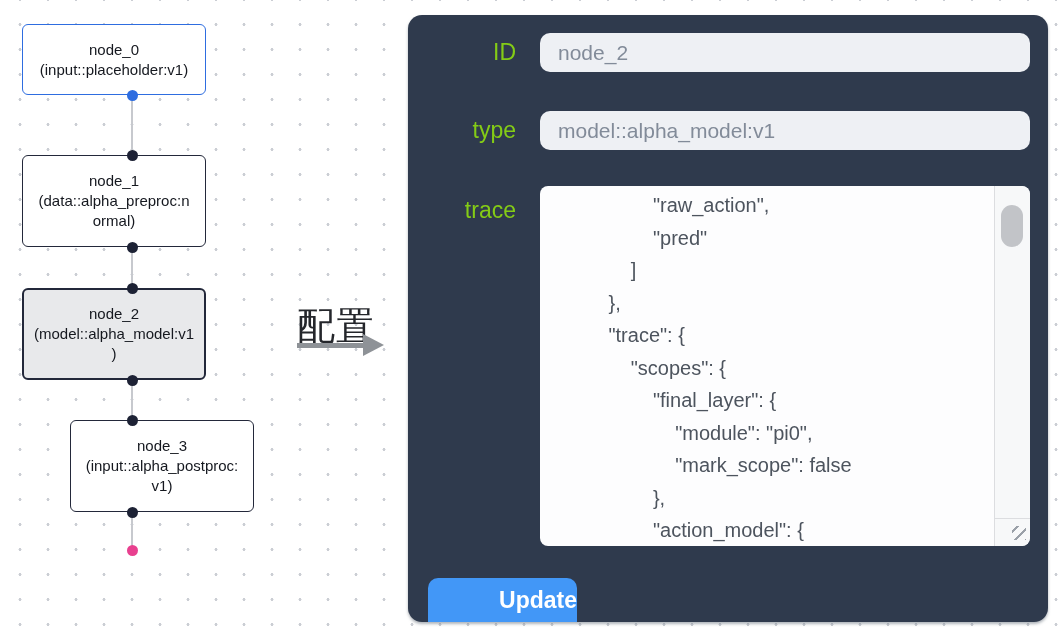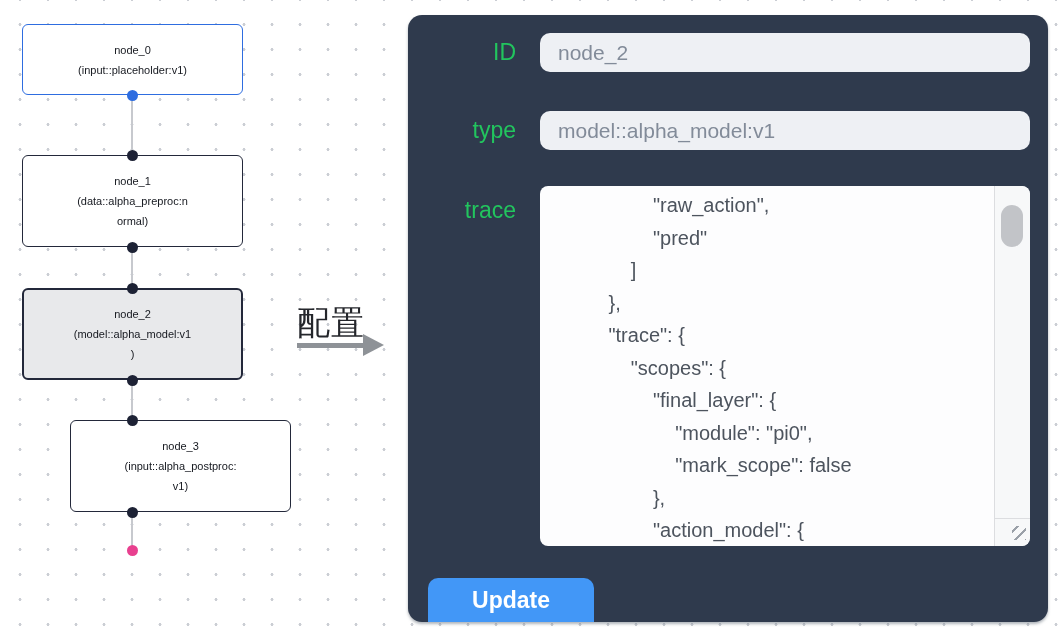--- a/index.html
+++ b/index.html
@@ -10,27 +10,27 @@
     overflow: hidden;
     font-family: "Liberation Sans", sans-serif;
     background-color: #ffffff;
     background-image: radial-gradient(circle, #cbced4 1.4px, transparent 1.6px);
     background-size: 28px 25px;
     background-position: 6px 12px;
   }
 
   
   .node {
-    position: absolute; left: 22px; width: 221px;
+    position: absolute; left: 22px; width: 184px;
     background: #ffffff;
     border: 1px solid #23283a;
     border-radius: 6px;
     display: flex; flex-direction: column; justify-content: center; align-items: center;
     text-align: center;
-    font-size: 11px; line-height: 20px; color: #15181f;
+    font-size: 15px; line-height: 20px; color: #15181f;
     padding: 6px 8px;
   }
   .node .subtitle { white-space: pre-line; }
   .node.v-input  { border-color: #2e6de0; }
   .node.v-output { border-color: #e8408f; }
   .node.v-selected { border-width: 2px; background: #e8e9eb; }
   .n0 { top: 24px;  height: 71px; }
   .n1 { top: 155px; height: 92px; }
   .n2 { top: 288px; height: 92px; }
   .n3 { top: 420px; height: 92px; margin-left: 48px; }
@@ -52,21 +52,21 @@
   .handle.pink { background: #e8408f; }
   .h-n0-b { top: 90px; }
   .h-n1-t { top: 150px; } .h-n1-b { top: 242px; }
   .h-n2-t { top: 283px; } .h-n2-b { top: 375px; }
   .h-n3-t { top: 415px; } .h-n3-b { top: 507px; }
   .h-n4-t { top: 545px; }
 
   
   .transition-label {
     position: absolute; left: 297px; top: 301px;
-    font-size: 33px; color: #24262b; letter-spacing: 1px;
+    font-size: 38px; color: #24262b; letter-spacing: 1px;
   }
   .arrow-line {
     position: absolute; left: 297px; top: 343px; width: 68px; height: 5px;
     background: #8e9297;
   }
   .arrow-head {
     position: absolute; left: 363px; top: 334px;
     width: 0; height: 0;
     border-top: 11.5px solid transparent;
     border-bottom: 11.5px solid transparent;
@@ -75,21 +75,21 @@
 
   
   .panel {
     position: absolute; left: 408px; top: 15px; width: 640px; height: 607px;
     background: #2f3a4d;
     border-radius: 14px;
     box-shadow: 0 2px 3px rgba(110, 118, 130, 0.55);
   }
   .field-label {
     position: absolute; left: 16px; width: 92px;
-    color: #22c55e; font-size: 23px; text-align: right;
+    color: #84cc16; font-size: 23px; text-align: right;
   }
   .lab-id   { top: 24px; }
   .lab-type { top: 102px; text-align: right; }
   .lab-config { top: 182px; }
 
   .field-input {
     position: absolute; left: 132px; width: 490px; height: 39px;
     background: #eef0f4; border: none; outline: none;
     border-radius: 10px;
     padding: 0 18px;
@@ -124,26 +124,27 @@
   .scroll-corner {
     position: absolute; left: 0; right: 0; bottom: 0; height: 28px;
     border-top: 1px solid #dcdde0;
   }
   .resize-glyph {
     position: absolute; right: 4px; bottom: 6px; width: 14px; height: 14px;
     background: repeating-linear-gradient(135deg, transparent 0 3px, #9aa0a8 3px 5px, transparent 5px 8px);
   }
 
   .update-btn {
-    position: absolute; left: 20px; top: 563px; width: 166px; height: 44px;
+    position: absolute; left: 20px; top: 563px; width: 149px; height: 44px;
     background: #4297f7; border: none; outline: none;
     border-radius: 10px 10px 0 0;
     color: #ffffff; font-size: 23px; font-weight: 600;
     font-family: "Liberation Sans", sans-serif;
     cursor: pointer;
+    text-align: right;
   }
 </style>
 </head>
 <body>
 
 <div class="page">
 
   <div class="edge e0"></div>
   <div class="edge e1"></div>
   <div class="edge e2"></div>

